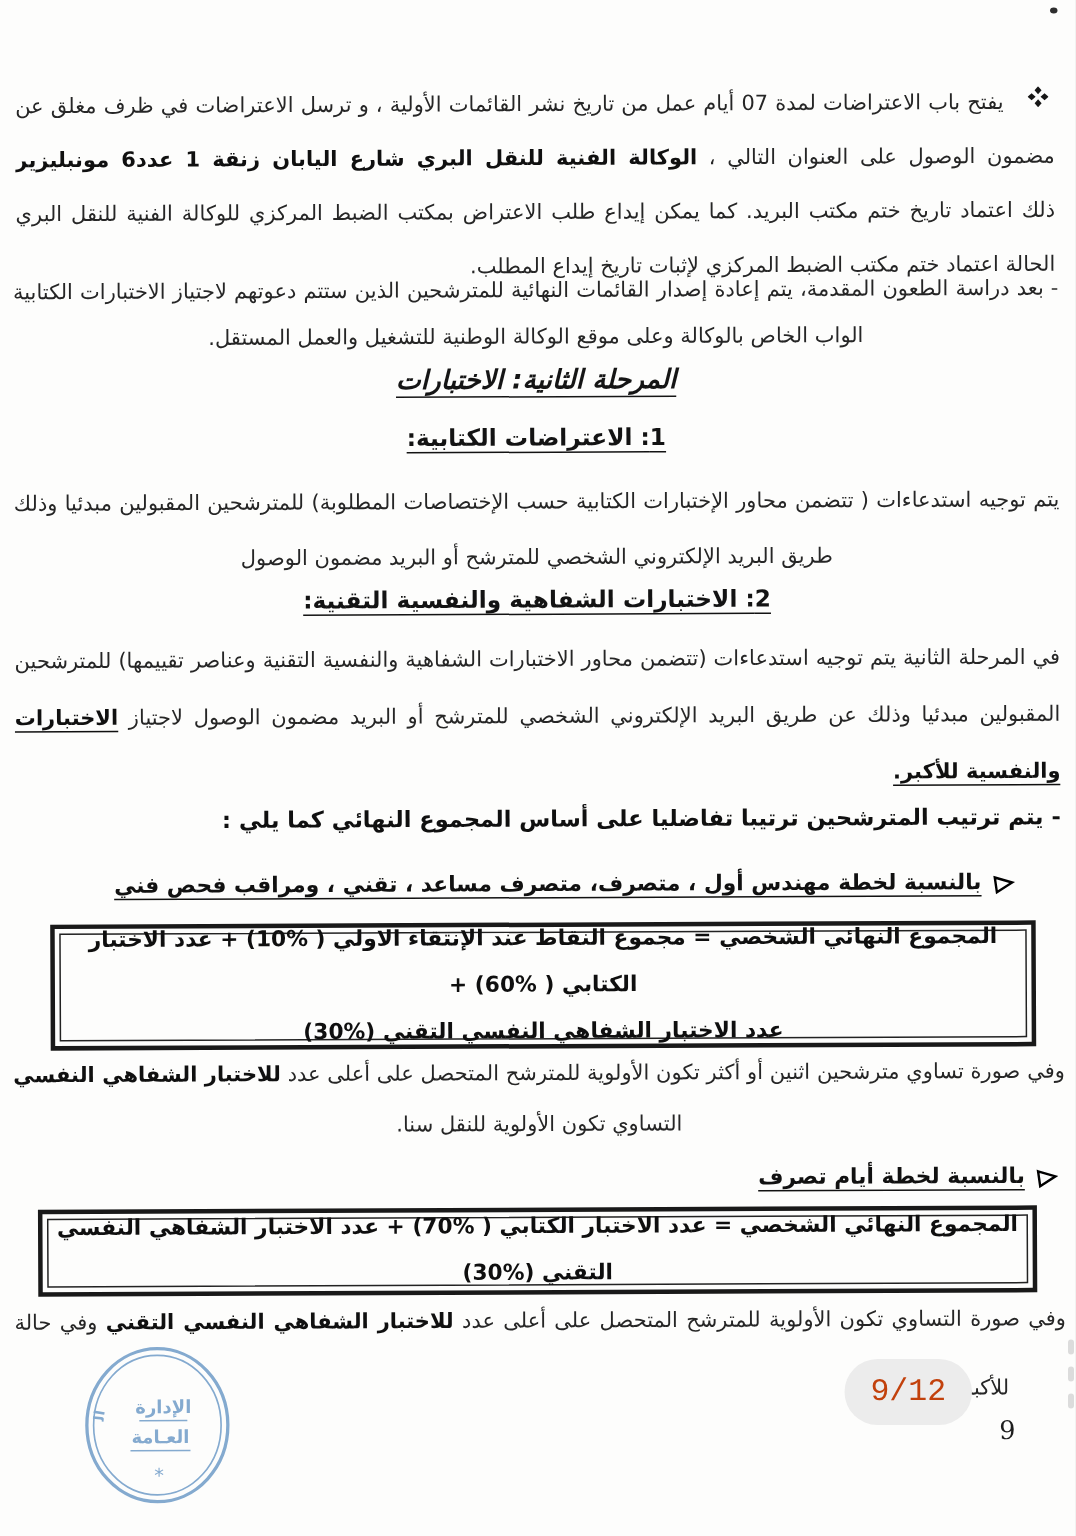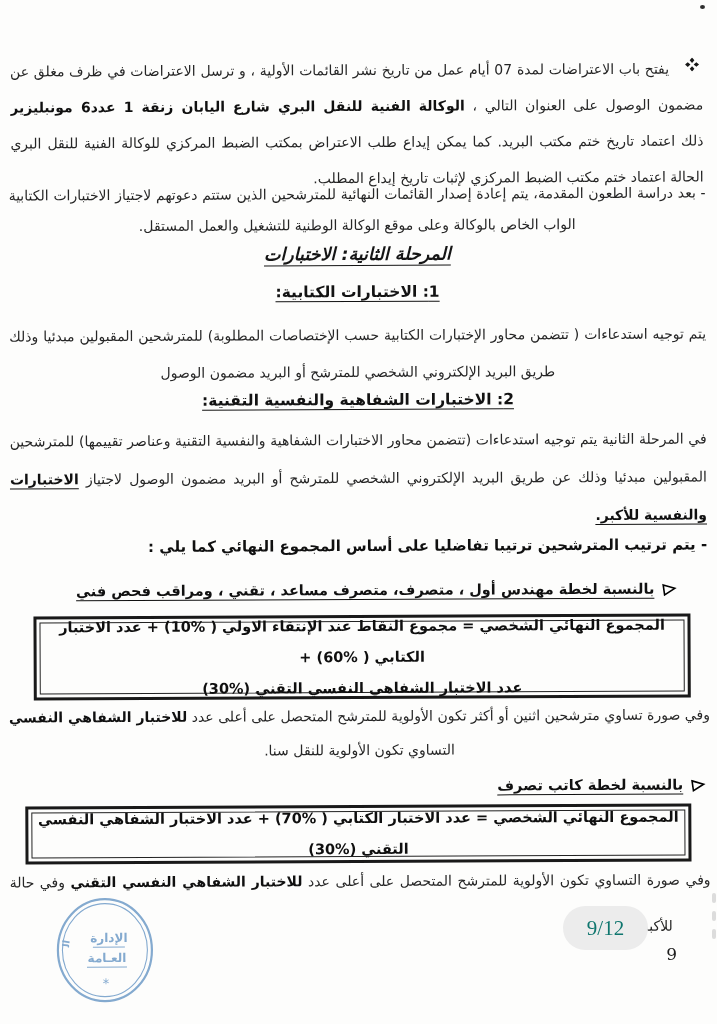--- a/index.html
+++ b/index.html
@@ -30,21 +30,21 @@
   .arrow-line{display:flex;align-items:center;gap:7px;direction:rtl;}
   .arrow-label{font-weight:bold;font-size:14.5px;color:#111;
     text-decoration:underline;text-underline-offset:4px;}
   .formula-box{border:3px solid #191919;padding:3px;background:#fdfdfc;}
   .formula-inner{border:1px solid #222;height:100%;box-sizing:border-box;
     display:flex;flex-direction:column;justify-content:center;
     text-align:center;font-weight:bold;color:#0f0f0f;font-size:14.5px;}
   .formula-inner .fl{line-height:31px;}
   .boldline{font-weight:bold;font-size:15px;color:#101010;text-align:right;}
   .pill{background:#ececec;border-radius:22px;display:flex;align-items:center;justify-content:center;
-    color:#0f766e;font-size:21px;font-family:Liberation Serif, serif;direction:ltr;}
+    color:#c2410c;font-size:21px;font-family:Liberation Mono, monospace;direction:ltr;}
   .pagenum{font-family:"DejaVu Serif",serif;font-size:17px;color:#1d1d1d;direction:ltr;}
   .scroll-dot{position:absolute;width:4px;border-radius:2px;background:#dcdcdc;}
   .speck{position:absolute;background:#2e2e2e;border-radius:50%;}
   .stamp{opacity:0.92;}
 </style>
 </head>
 <body>
 
 <div class="page">
   <div class="content">
@@ -67,21 +67,21 @@
       <div class="ln align-r"><span>الحالة اعتماد ختم مكتب الضبط المركزي لإثبات تاريخ إيداع المطلب.</span></div>
     </div>
 
     <div class="abs body-txt p31" style="top:179px;right:10px;left:10px;">
       <div class="ln just"><span>- بعد دراسة الطعون المقدمة، يتم إعادة إصدار القائمات النهائية للمترشحين الذين ستتم دعوتهم لاجتياز الاختبارات الكتابية على موقع</span></div>
       <div class="ln align-c"><span>الواب الخاص بالوكالة وعلى موقع الوكالة الوطنية للتشغيل والعمل المستقل.</span></div>
     </div>
 
     <div class="abs heading-italic" style="top:244px;left:0;right:0;">المرحلة الثانية: الاختبارات</div>
 
-    <div class="abs heading-bold" style="top:283px;left:0;right:0;"><span class="u">1: الاختبارات الكتابية:</span></div>
+    <div class="abs heading-bold" style="top:283px;left:0;right:0;"><span class="u">1: الاعتراضات الكتابية:</span></div>
 
     <div class="abs body-txt p37" style="top:317px;right:10px;left:10px;">
       <div class="ln just"><span>يتم توجيه استدعاءات ( تتضمن محاور الإختبارات الكتابية حسب الإختصاصات المطلوبة) للمترشحين المقبولين مبدئيا وذلك عن</span></div>
       <div class="ln align-c"><span>طريق البريد الإلكتروني  الشخصي للمترشح أو البريد مضمون الوصول</span></div>
     </div>
 
     <div class="abs heading-bold" style="top:391px;left:0;right:0;"><span class="u">2: الاختبارات الشفاهية والنفسية التقنية:</span></div>
 
     <div class="abs body-txt p38" style="top:421px;right:10px;left:10px;">
       <div class="ln just"><span>في المرحلة الثانية يتم توجيه استدعاءات (تتضمن محاور الاختبارات الشفاهية والنفسية التقنية وعناصر تقييمها) للمترشحين</span></div>
@@ -111,21 +111,21 @@
       <div class="ln just"><span>وفي صورة تساوي مترشحين اثنين أو أكثر تكون الأولوية للمترشح المتحصل على أعلى عدد  </span><span class="b">للاختبار الشفاهي النفسي التقني</span></div>
       <div class="ln align-c"><span>التساوي تكون الأولوية للنقل سنا.</span></div>
     </div>
 
     <div class="abs arrow-line" style="top:773px;right:12px;height:26px;">
       <span style="transform:rotate(-8deg);display:inline-flex;">
         <svg width="16" height="13" viewBox="0 0 16 13">
             <path d="M2.5 1.5 L13.5 6.5 L2.5 11.5 Z" fill="none" stroke="#000" stroke-width="1.6" stroke-linejoin="miter"></path>
           </svg>
       </span>
-      <span class="arrow-label">بالنسبة لخطة كاتب تصرف</span>
+      <span class="arrow-label">بالنسبة لخطة أيام تصرف</span>
     </div>
 
     <div class="abs formula-box" style="top:805px;right:27px;left:24px;height:58px;box-sizing:border-box;">
       <div class="formula-inner">
         <div class="fl">المجموع النهائي الشخصي = عدد الاختبار الكتابي ( %70) +  عدد الاختبار الشفاهي النفسي التقني (%30)</div>
       </div>
     </div>
 
     <div class="abs body-txt" style="top:866px;right:8px;left:8px;height:30px;line-height:30px;overflow:hidden;">
       <div class="just"><span>وفي صورة التساوي تكون الأولوية للمترشح المتحصل على أعلى عدد  </span><span class="b">للاختبار الشفاهي النفسي التقني</span><span> وفي حالة التساوي تكون الأولوية</span></div>

